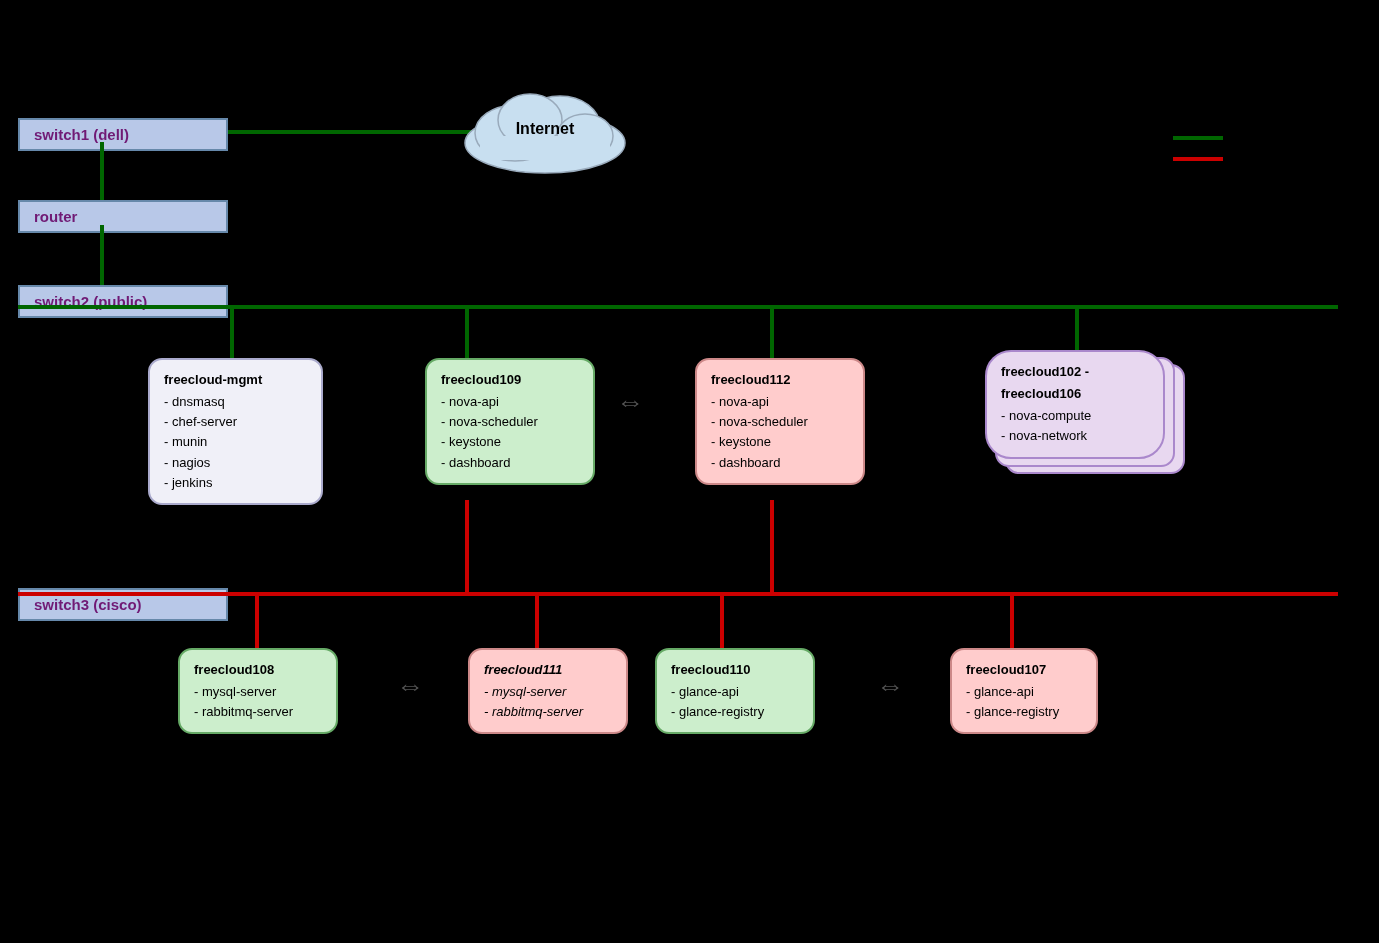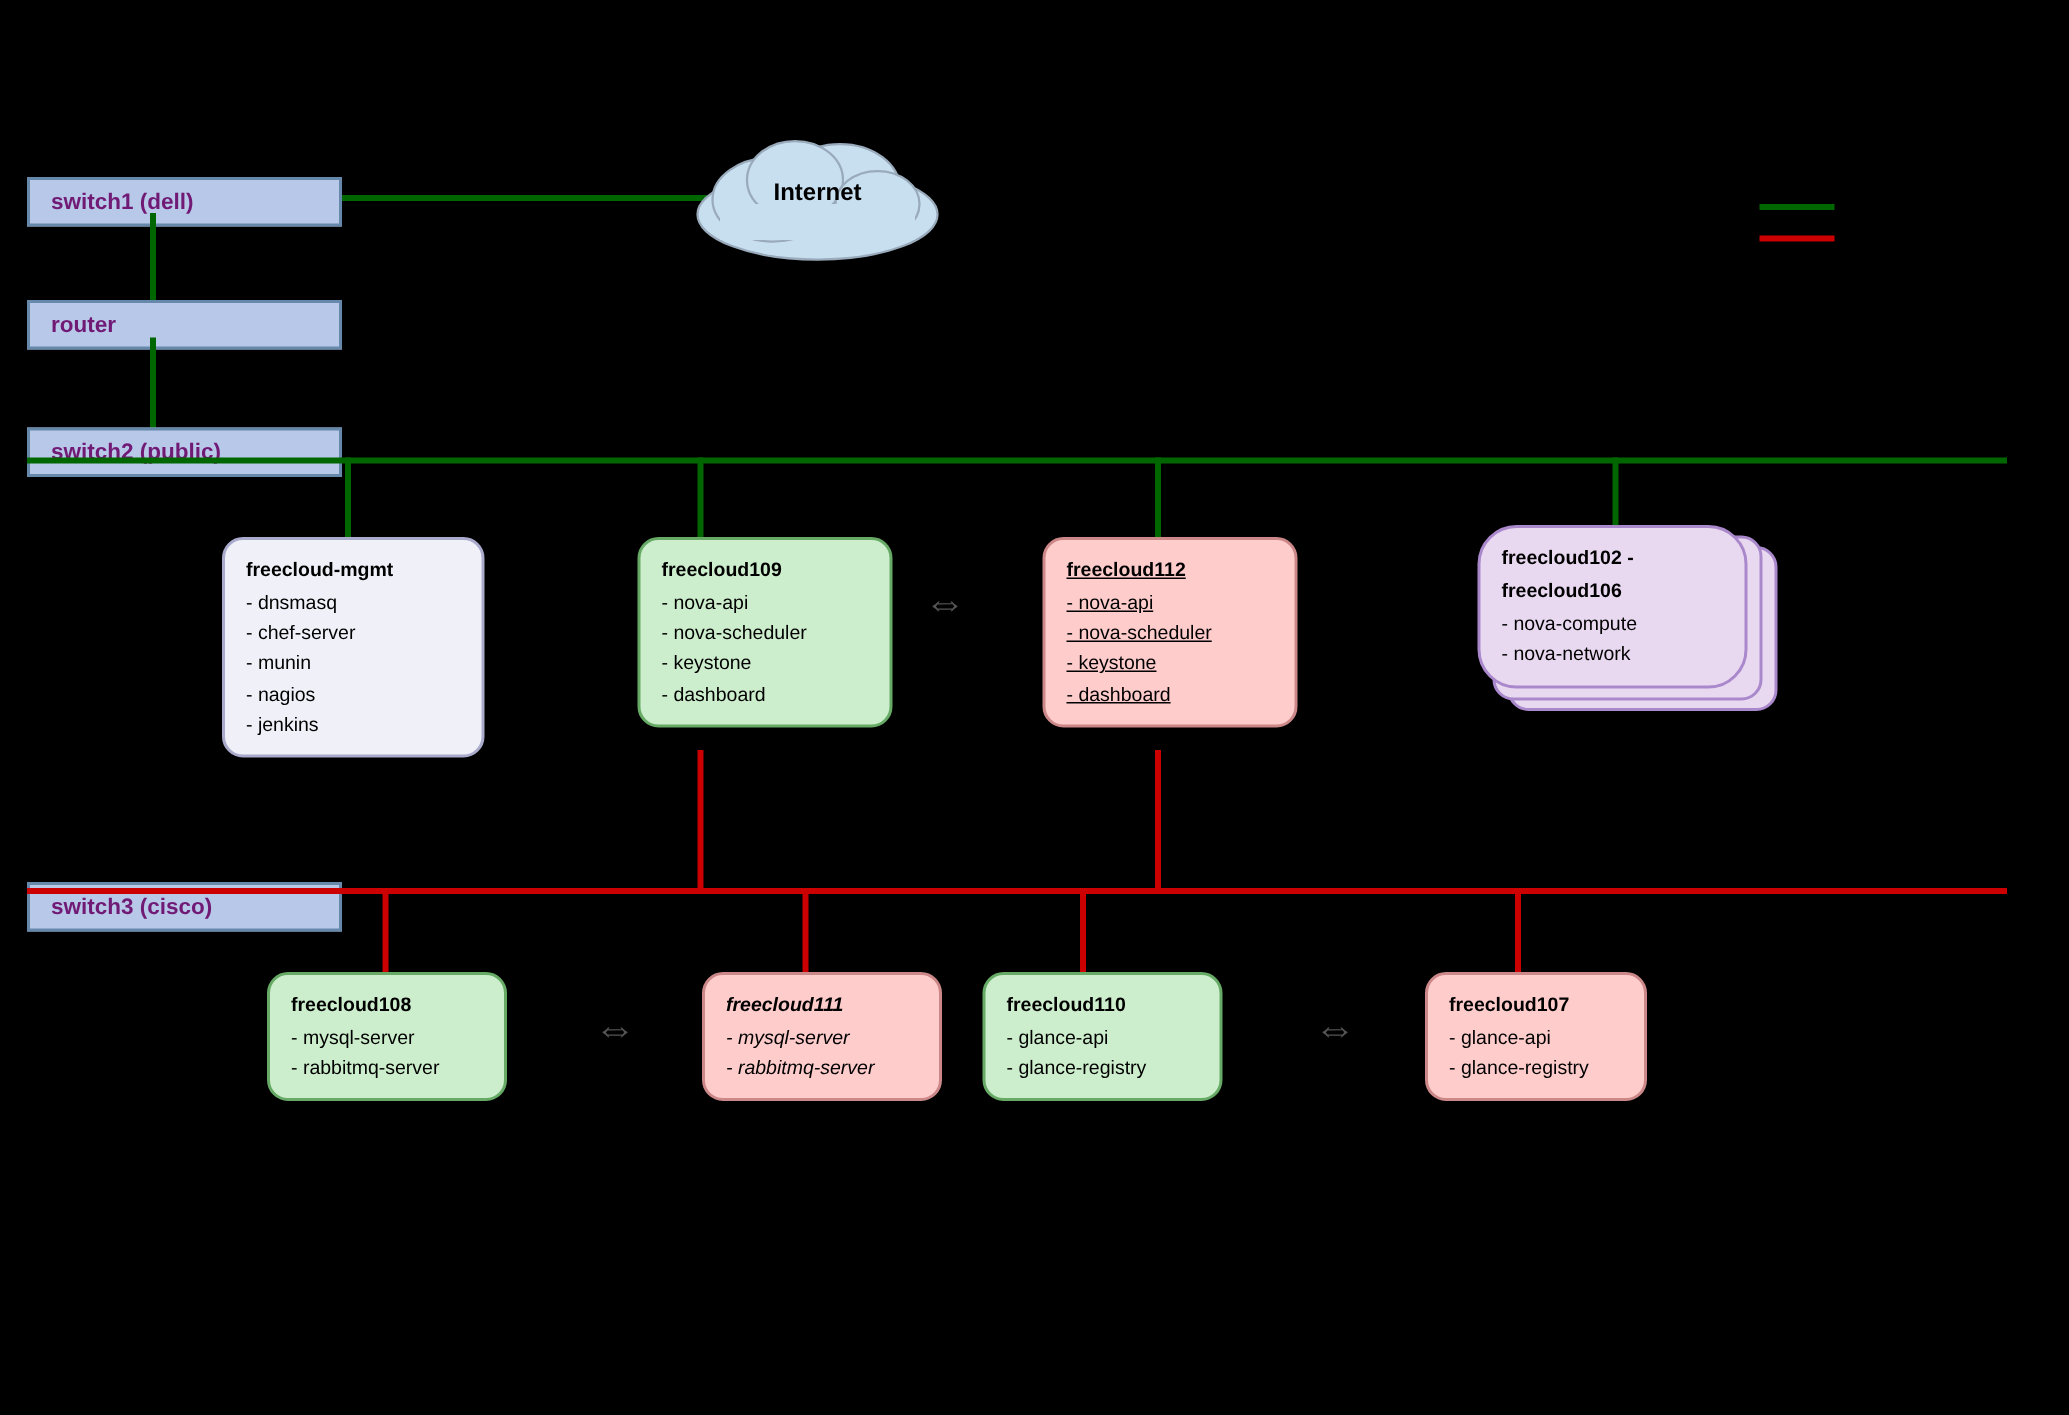--- a/index.html
+++ b/index.html
@@ -202,21 +202,21 @@
     <div>- nova-scheduler</div>
     <div>- keystone</div>
     <div>- dashboard</div>
   </div>
 
   <div class="heartbeat-box" style="left:580px; top:388px; width:100px;">
     <span class="arrow-double">⇔</span>
     <div>Heartbeat +<br>DRBD</div>
   </div>
 
-  <div class="server-box server-pink" style="left:695px; top:358px; width:170px;text-decoration:underline;">
+  <div class="server-box server-pink" style="left:695px; top:358px; width:170px;">
     <div class="box-title">freecloud112</div>
     <div>- nova-api</div>
     <div>- nova-scheduler</div>
     <div>- keystone</div>
     <div>- dashboard</div>
   </div>
 
   <div class="server-purple-stack" style="left:985px; top:350px; width:200px; height:140px;">
 
     <div class="stack-layer" style="left:20px; top:14px; width:180px; height:110px;"></div>

